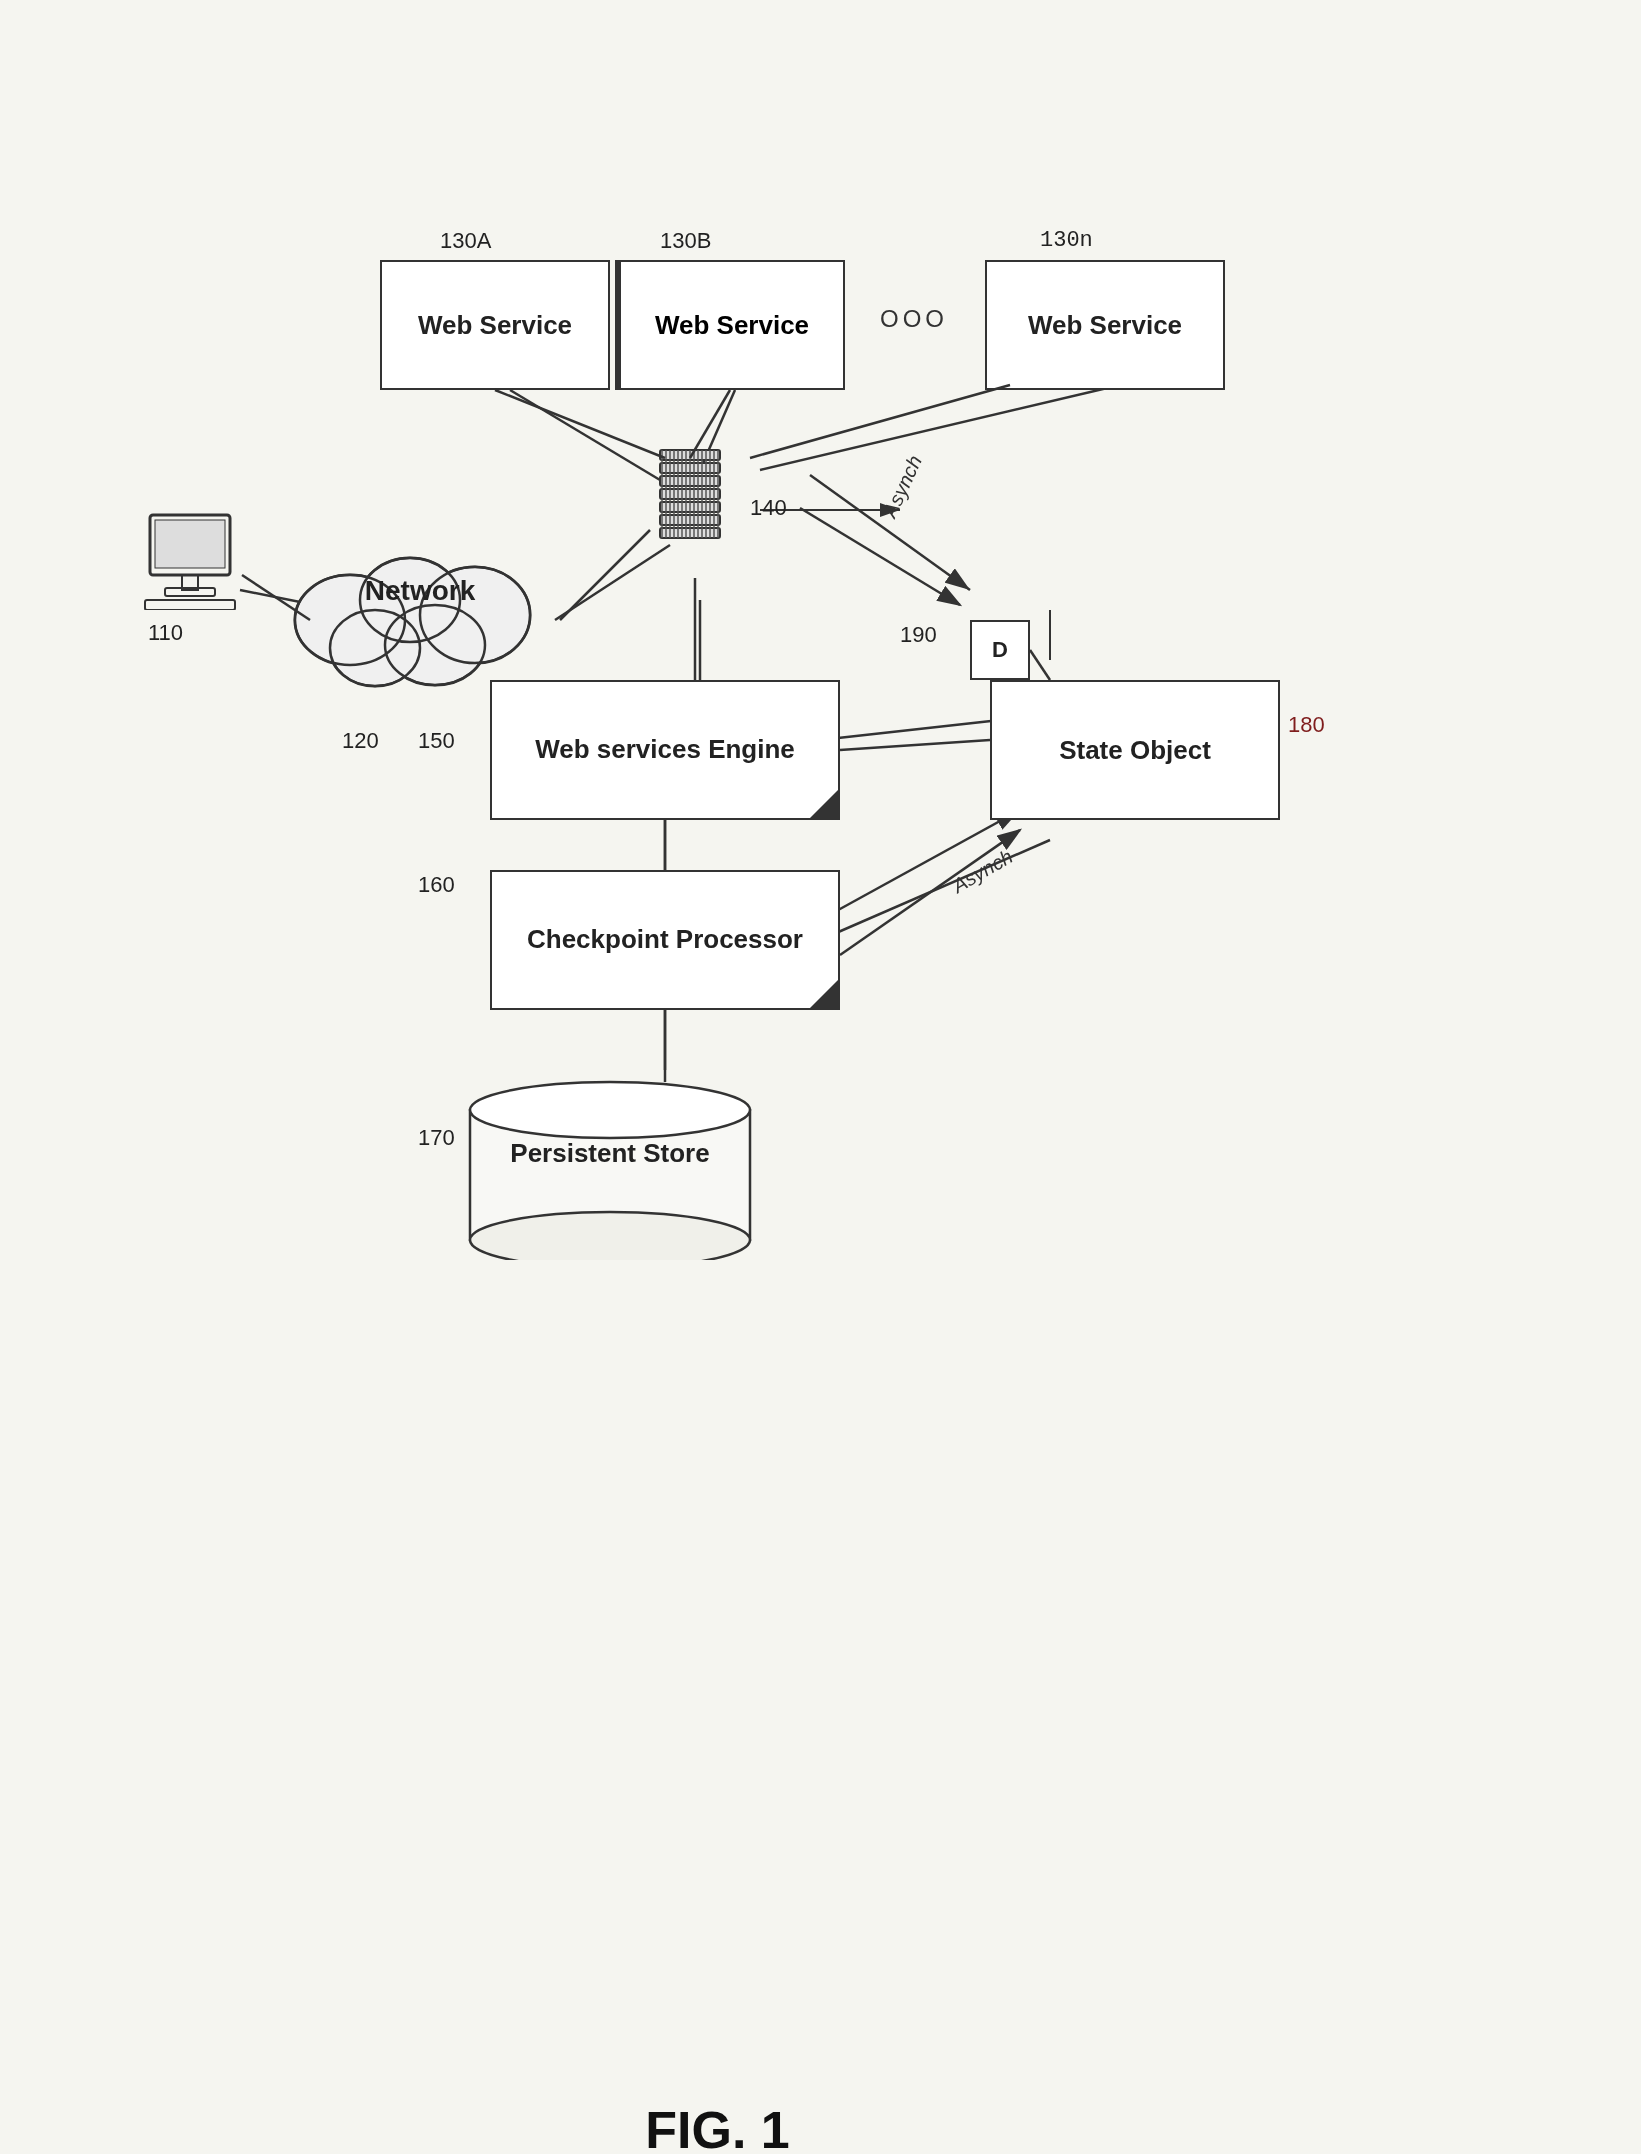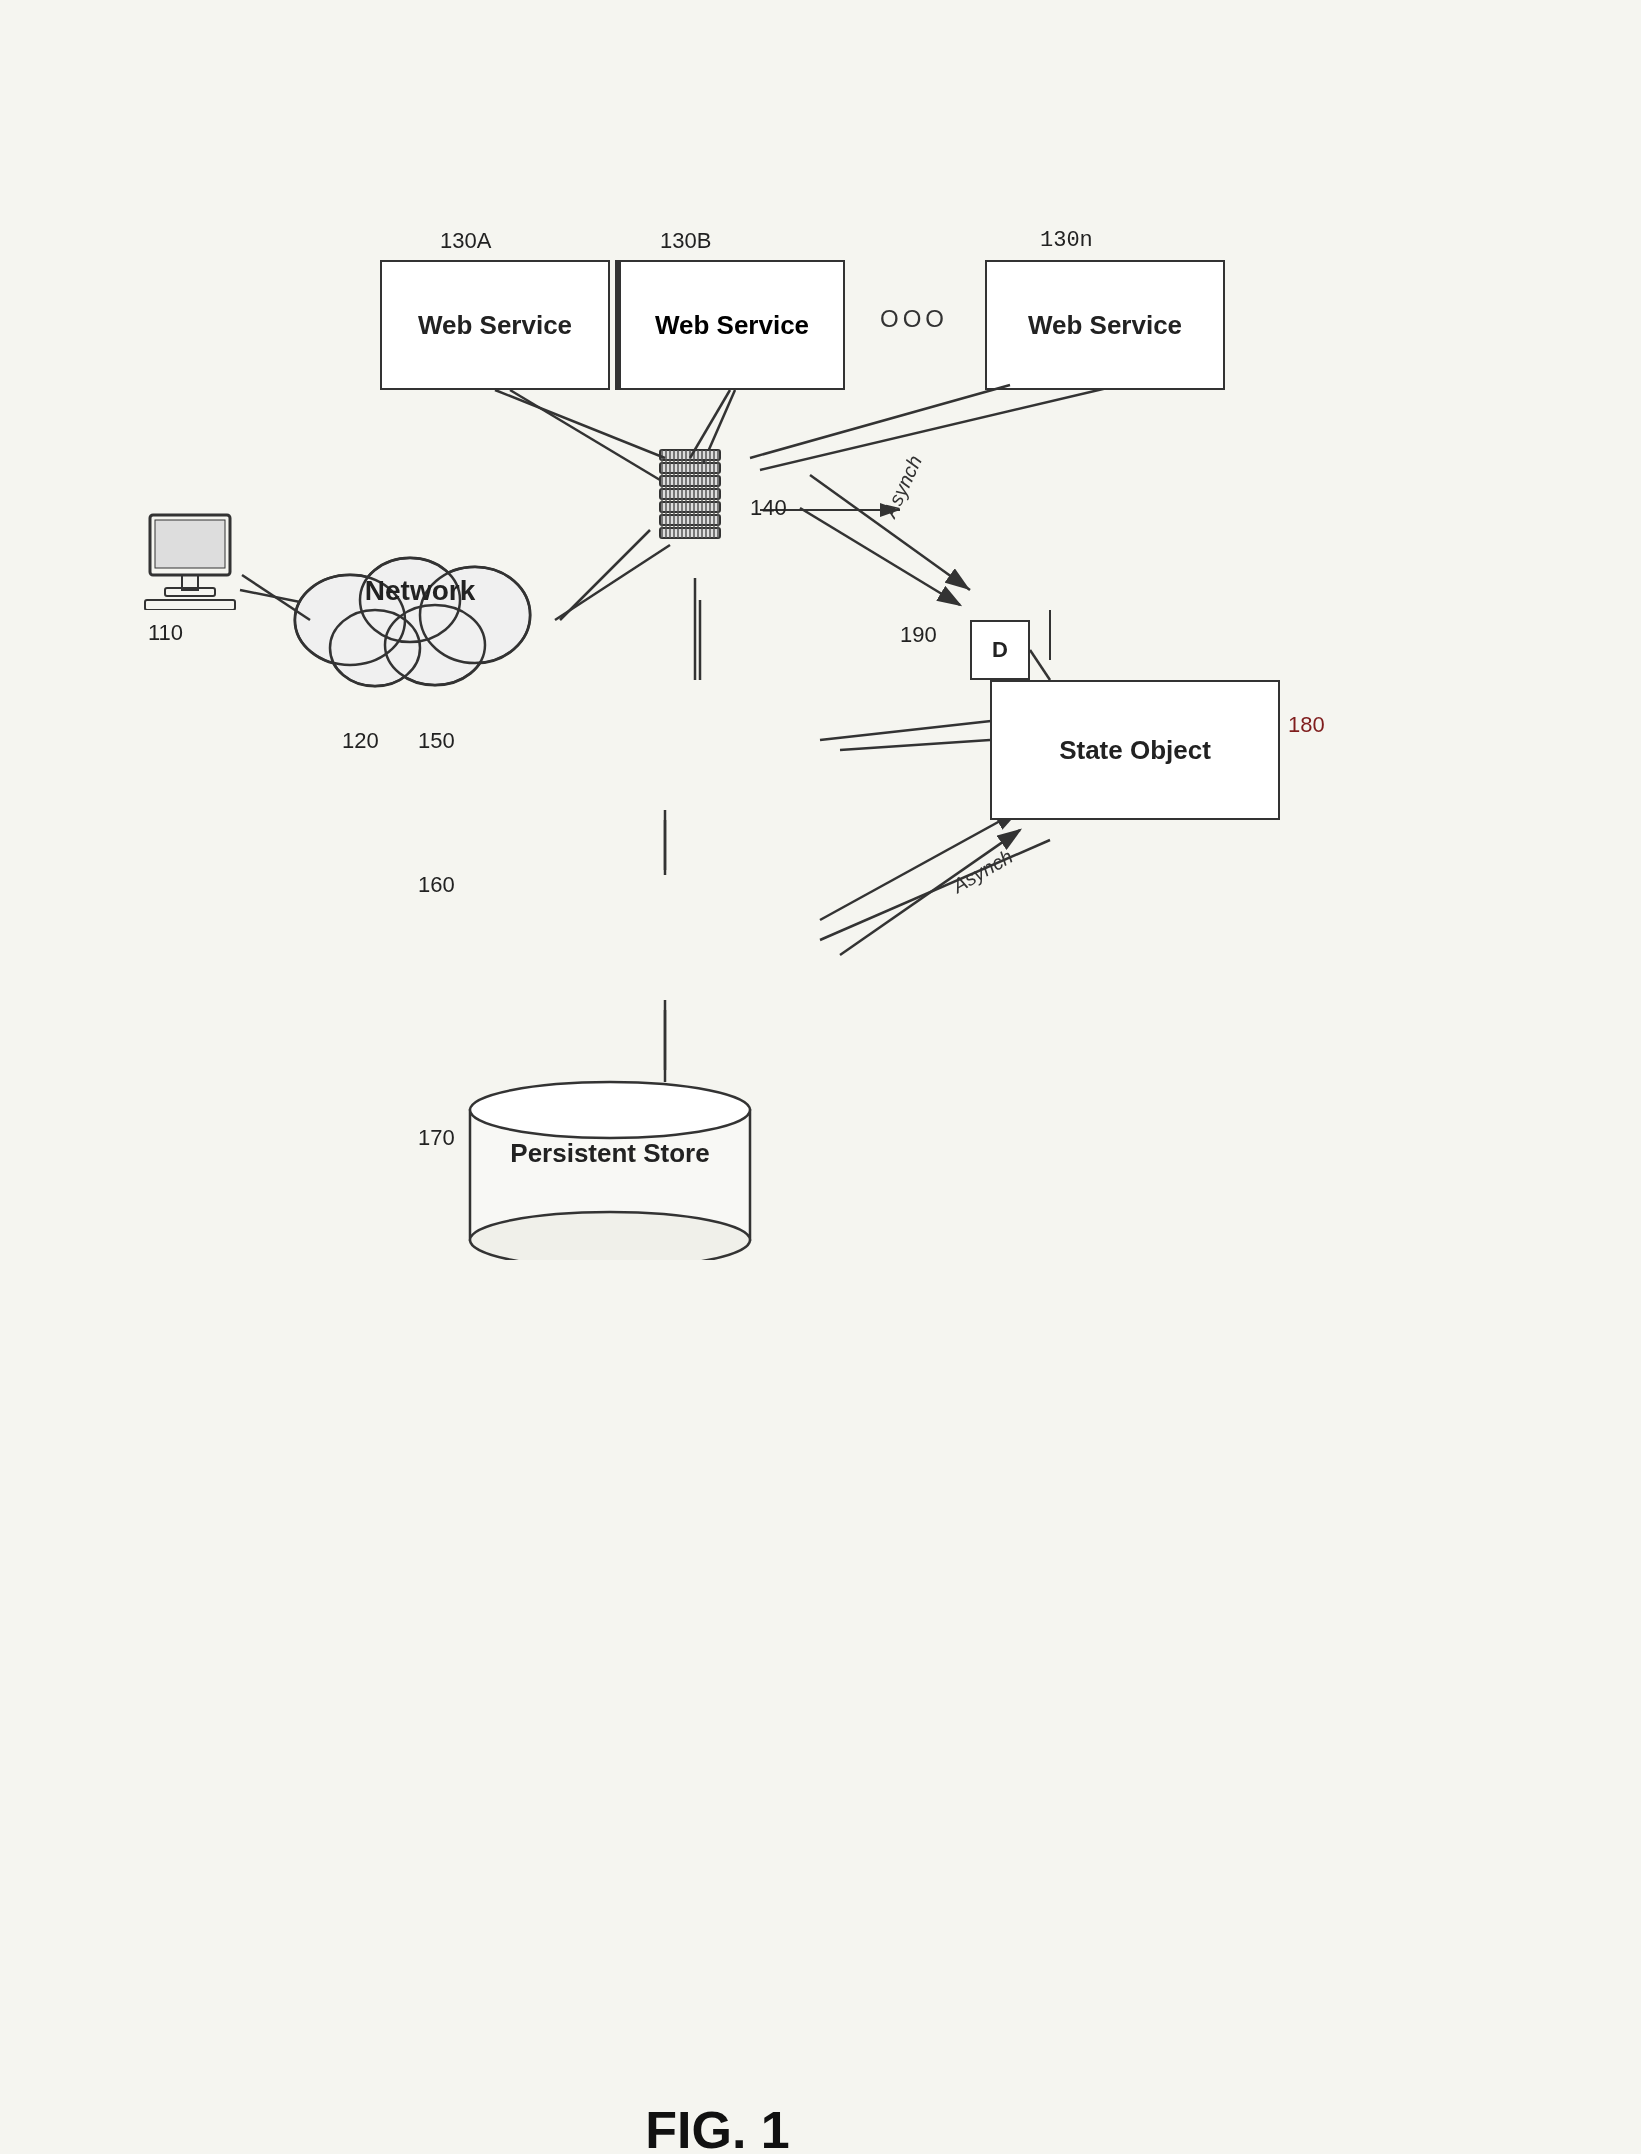--- a/index.html
+++ b/index.html
@@ -183,23 +183,33 @@
       <line x1="62" y1="10" x2="62" y2="98" stroke="#555" stroke-width="1.5"></line>
       <line x1="66" y1="10" x2="66" y2="98" stroke="#555" stroke-width="1.5"></line>
       <line x1="70" y1="10" x2="70" y2="98" stroke="#555" stroke-width="1.5"></line>
       <line x1="74" y1="10" x2="74" y2="98" stroke="#555" stroke-width="1.5"></line>
       <line x1="78" y1="10" x2="78" y2="98" stroke="#555" stroke-width="1.5"></line>
     </svg>
   </div>
 
   <div style="position:absolute; left:750px; top:415px; font-size:22px; color:#222;">140</div>
 
+  <div style="position:absolute; left:490px; top:600px; width:350px; height:140px; border:2px solid #333; background:#fff; display:flex; align-items:center; justify-content:center; text-align:center; font-size:26px; font-weight:bold; color:#222;">
+    <span style="line-height:1.3;">Web services Engine</span>
+
+    <div style="position:absolute; bottom:0; right:0; width:0; height:0; border-style:solid; border-width:0 0 28px 28px; border-color:transparent transparent #333 transparent;"></div>
+  </div>
 
   <div style="position:absolute; left:418px; top:648px; font-size:22px; color:#222;">150</div>
 
+  <div style="position:absolute; left:490px; top:790px; width:350px; height:140px; border:2px solid #333; background:#fff; display:flex; align-items:center; justify-content:center; text-align:center; font-size:26px; font-weight:bold; color:#222;">
+    <span style="line-height:1.3;">Checkpoint Processor</span>
+
+    <div style="position:absolute; bottom:0; right:0; width:0; height:0; border-style:solid; border-width:0 0 28px 28px; border-color:transparent transparent #333 transparent;"></div>
+  </div>
 
   <div style="position:absolute; left:418px; top:792px; font-size:22px; color:#222;">160</div>
 
   <div style="position:absolute; left:460px; top:990px;">
     <svg width="300" height="190" viewBox="0 0 300 190">
 
       <rect x="10" y="40" width="280" height="130" fill="#f8f8f5" stroke="#333" stroke-width="2.5"></rect>
 
       <ellipse cx="150" cy="170" rx="140" ry="28" fill="#f0f0ea" stroke="#333" stroke-width="2.5"></ellipse>
 

